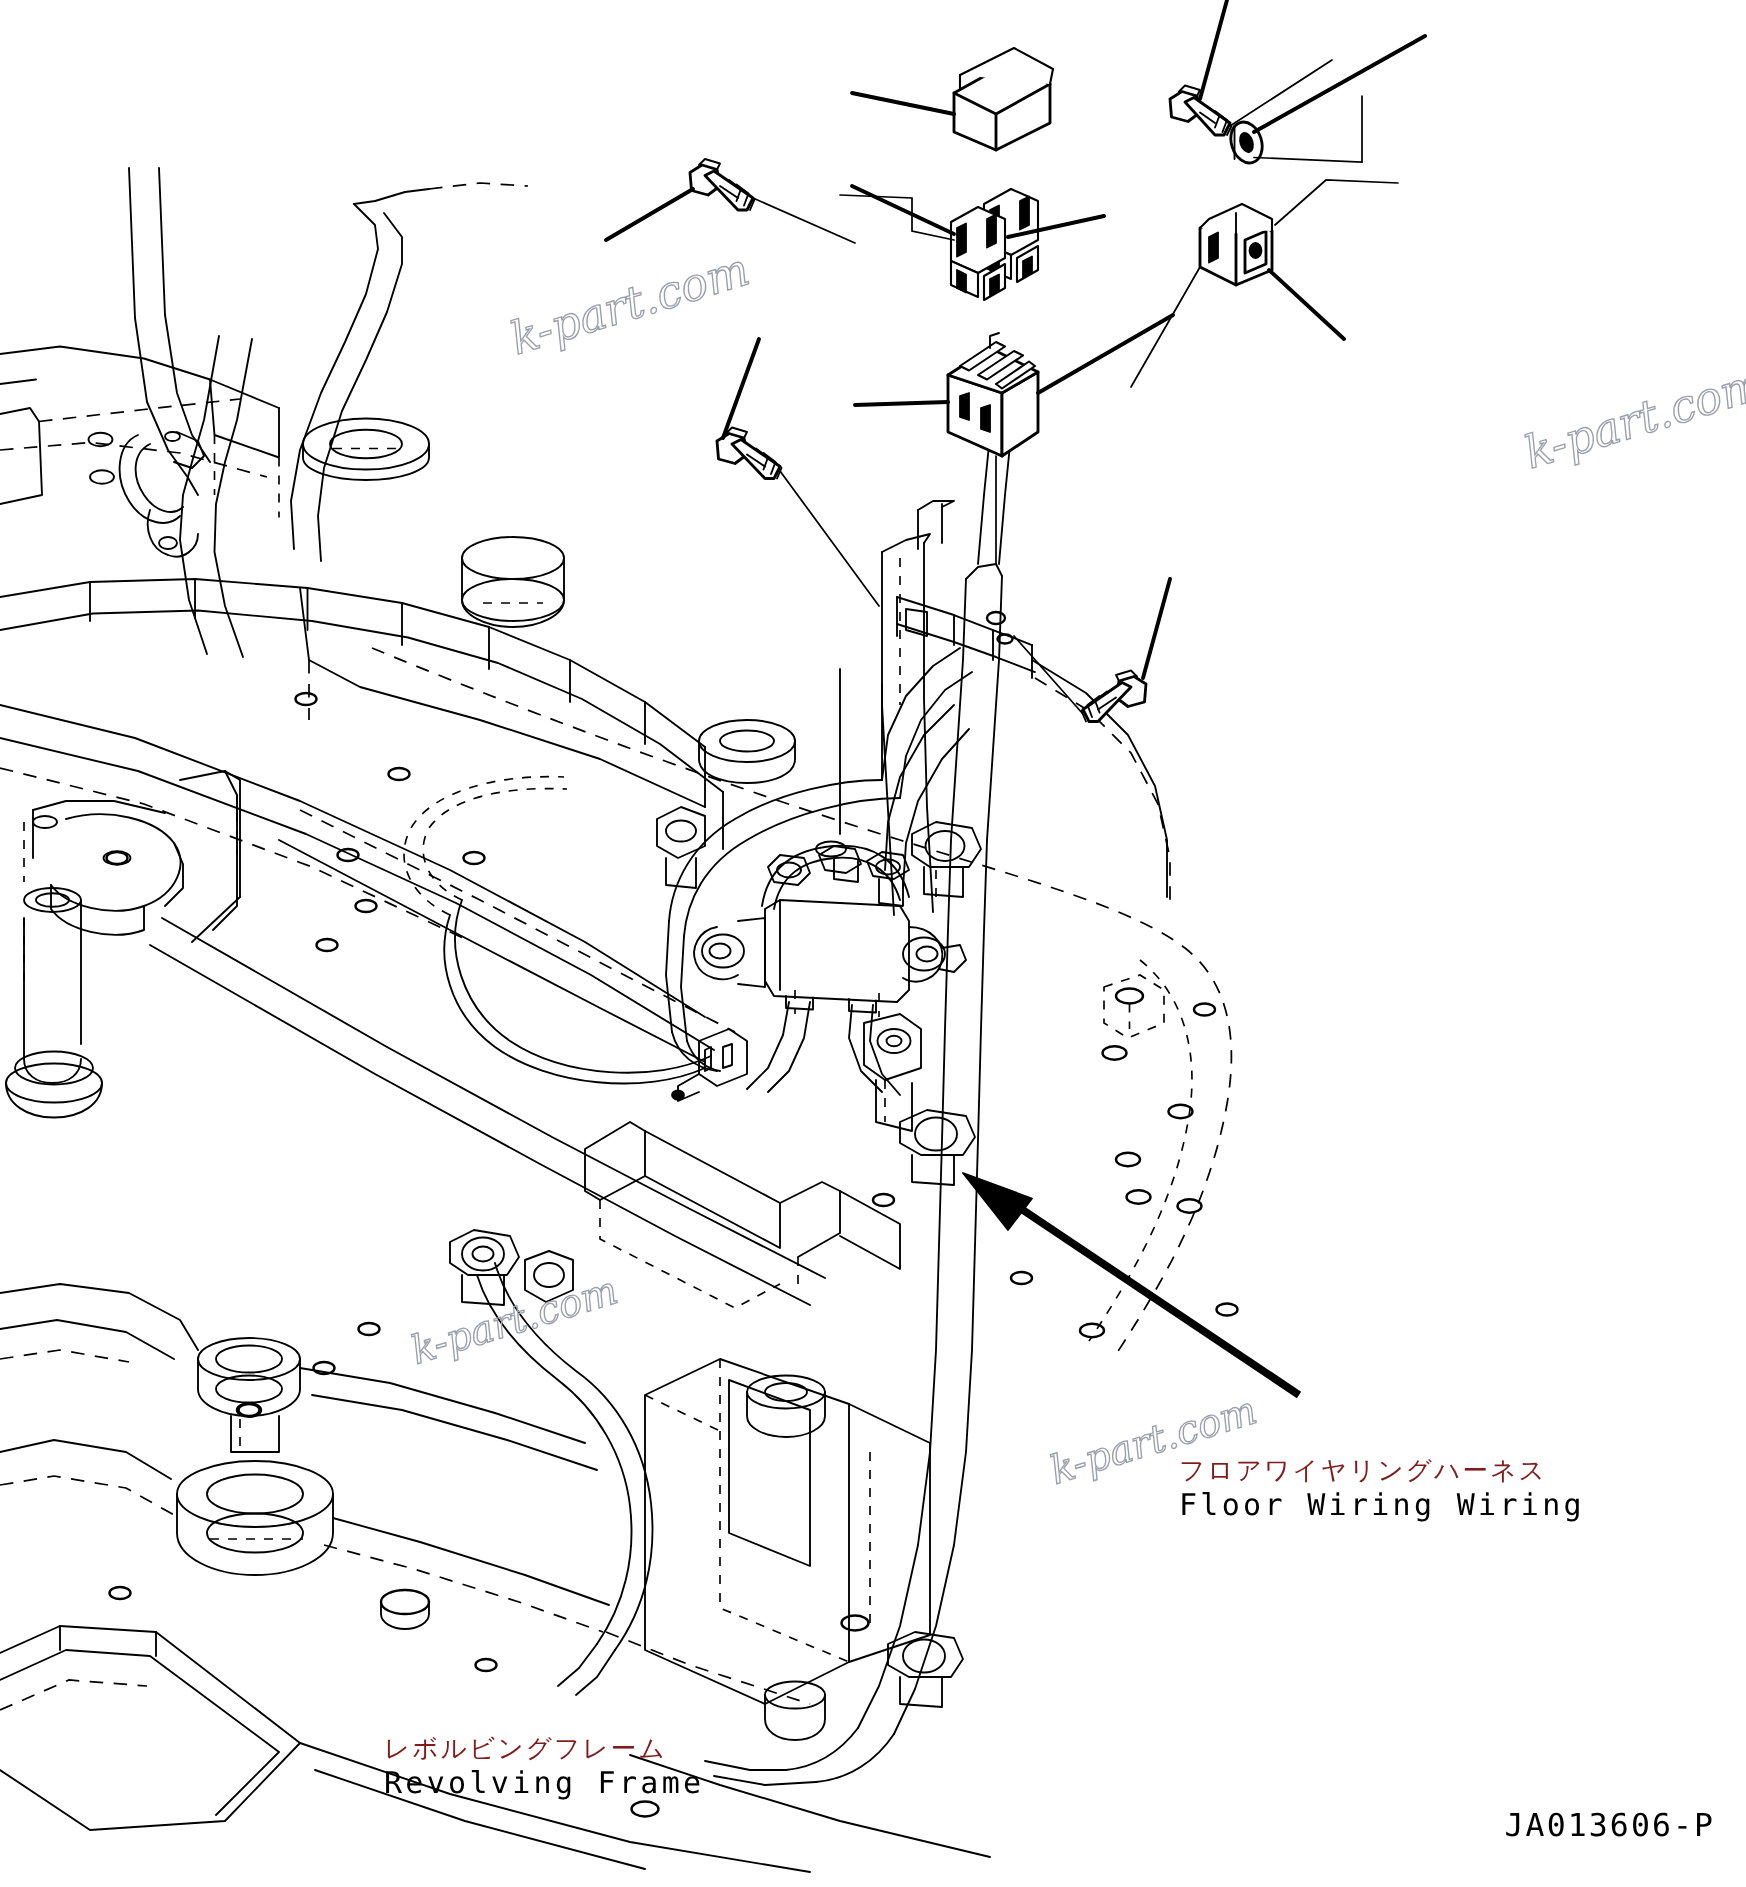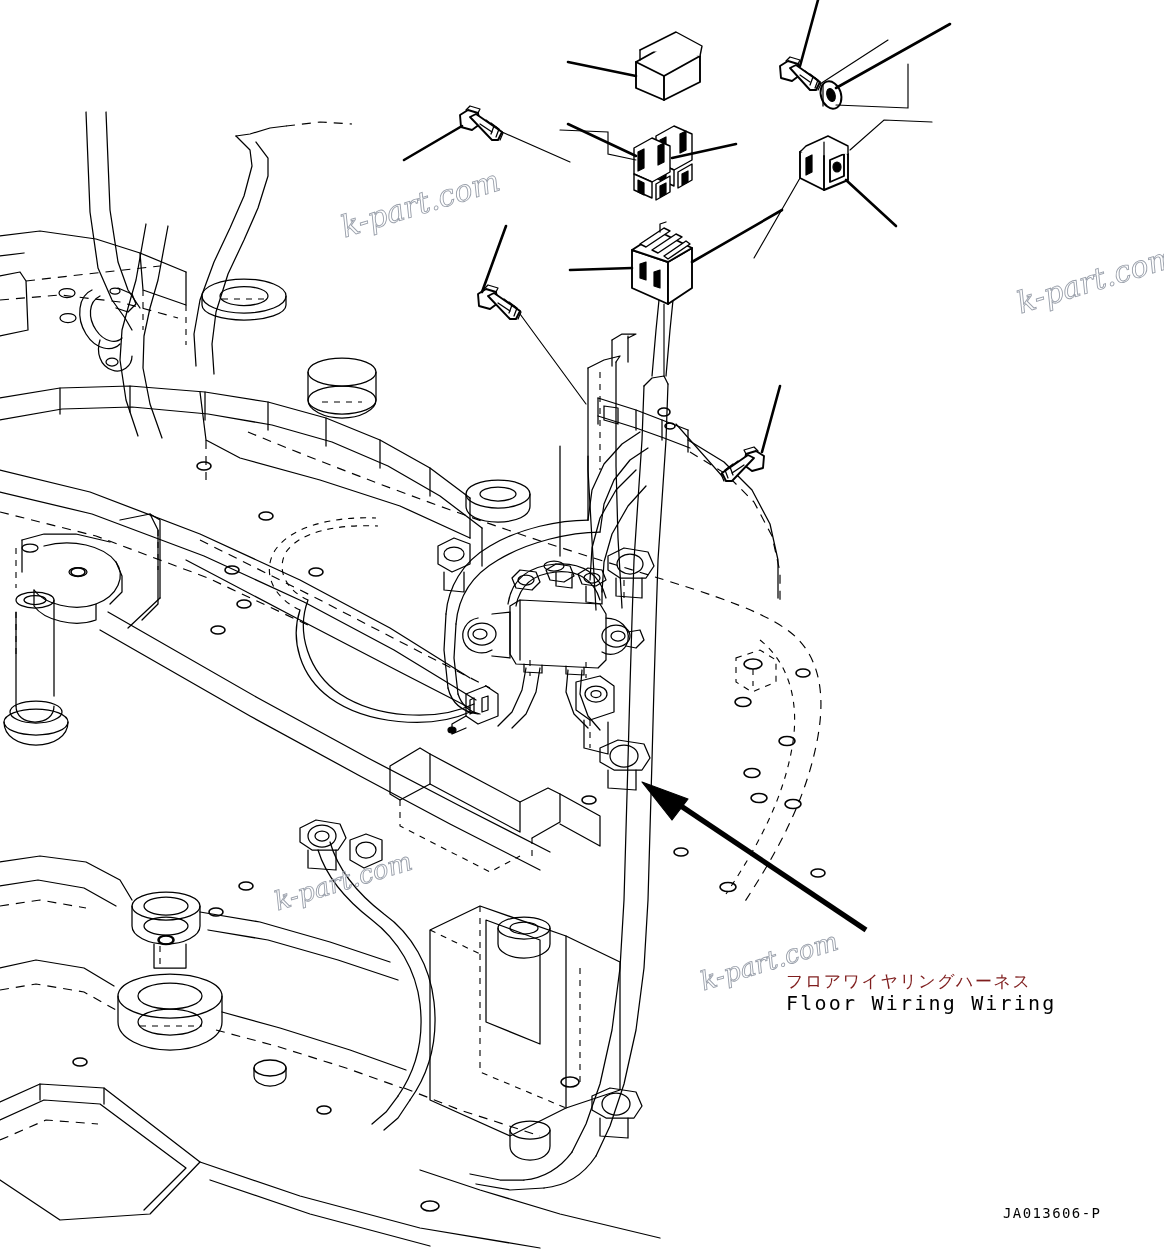--- a/index.html
+++ b/index.html
@@ -58,21 +58,21 @@
     color: #000;
     white-space: nowrap;
     line-height: 1.2;
   }
   #floor-harness-label { left: 786px; top: 925px; text-align: left; }
   #revolving-frame-label { left: 256px; top: 1110px; text-align: left; }
   #drawing-number {
     position: absolute;
     left: 1003px; top: 1205px;
     font-family: "DejaVu Sans Mono", monospace;
-    font-size: 14px;
+    font-size: 21px;
     letter-spacing: 1.4px;
     color: #000;
     white-space: nowrap;
   }
   
   .watermark {
     position: absolute;
     font-family: "DejaVu Serif", serif;
     font-style: italic;
     color: transparent;
@@ -603,20 +603,24 @@
       <path class="fillblack" d="M642 782 L688 799 L672 820 Z"></path>
     </g>
 
   </svg>
 
   <div class="label-group" id="floor-harness-label">
     <div class="lbl-jp">フロアワイヤリングハーネス</div>
     <div class="lbl-en">Floor Wiring Wiring</div>
   </div>
 
+  <div class="label-group" id="revolving-frame-label">
+    <div class="lbl-jp">レボルビングフレーム</div>
+    <div class="lbl-en">Revolving Frame</div>
+  </div>
 
   <div id="drawing-number">JA013606-P</div>
 
   <div class="watermark" id="wm-1">k-part.com</div>
   <div class="watermark" id="wm-2">k-part.com</div>
   <div class="watermark" id="wm-3">k-part.com</div>
   <div class="watermark" id="wm-4">k-part.com</div>
 
 </div>
 

